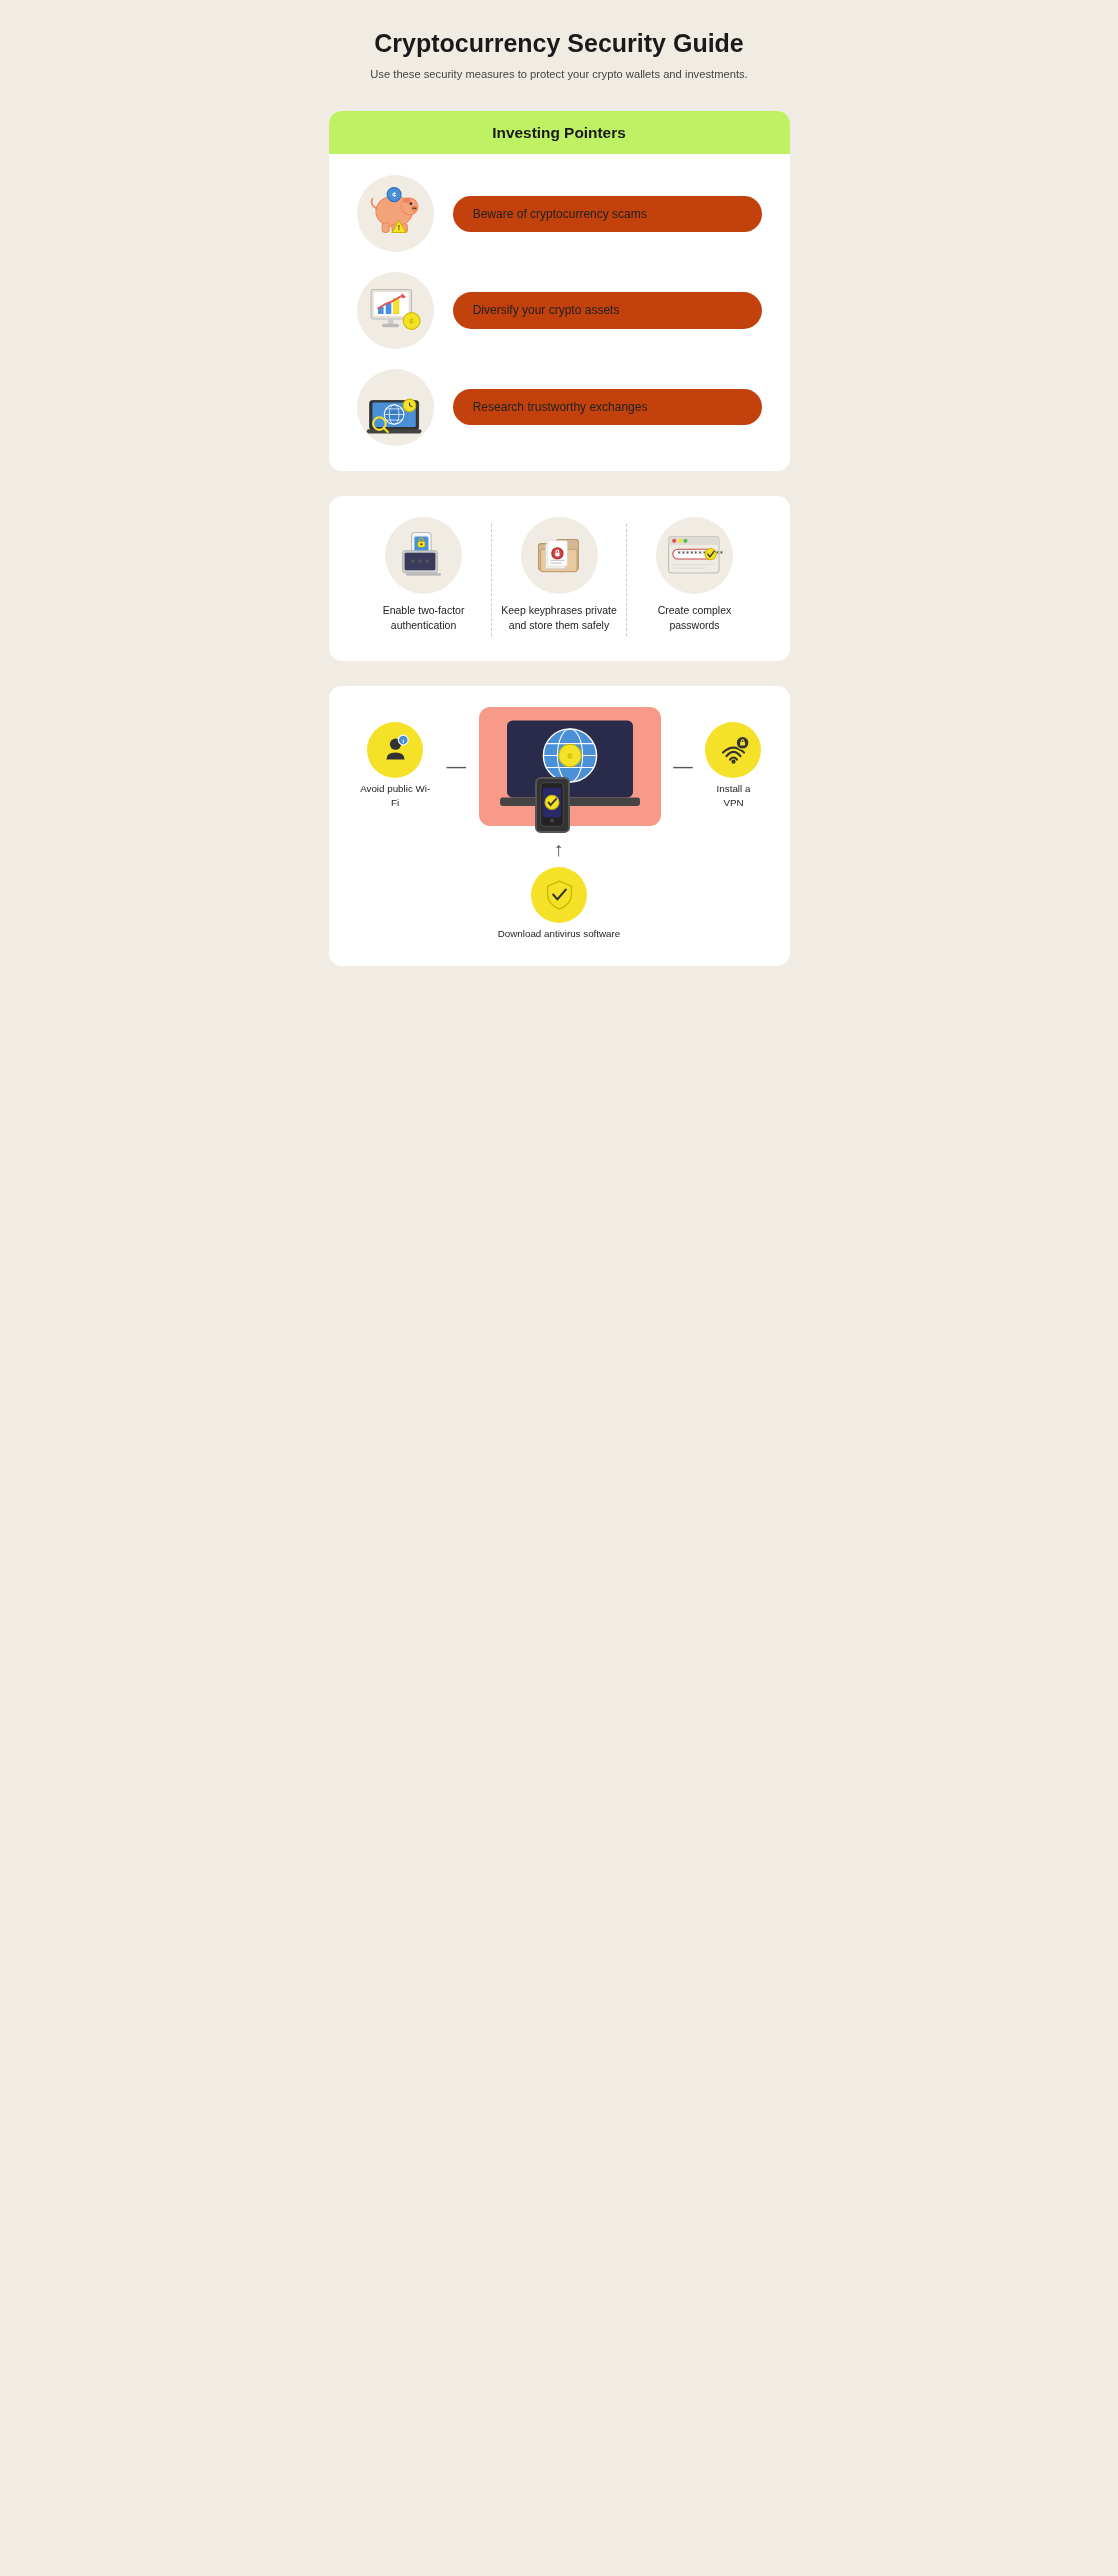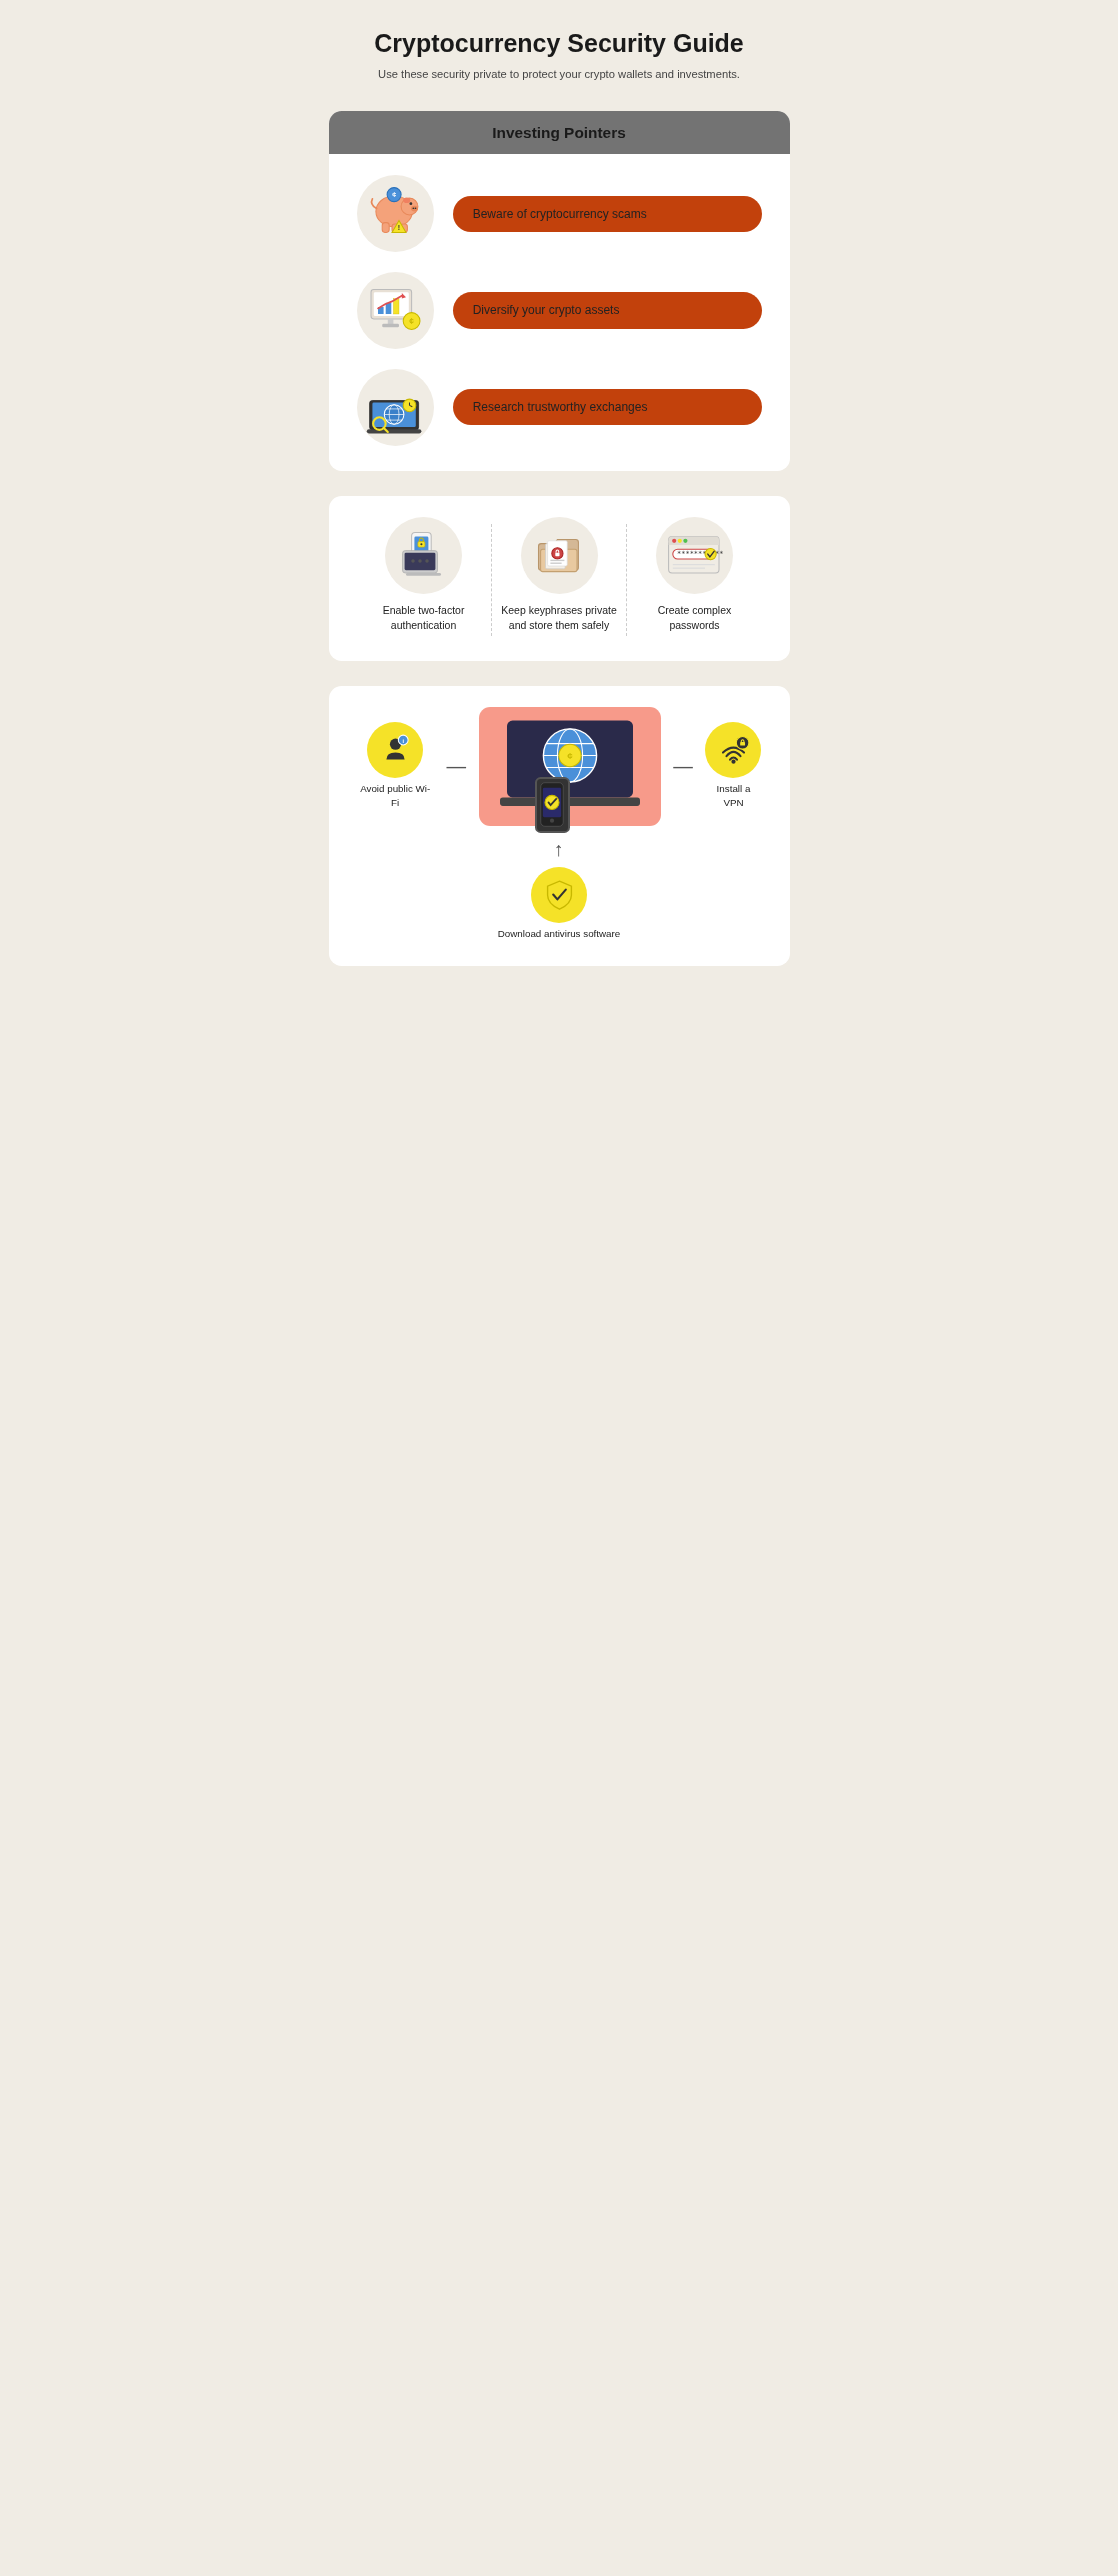--- a/index.html
+++ b/index.html
@@ -25,21 +25,21 @@
       line-height: 1.5;
       margin-bottom: 28px;
     }
     .section-card {
       background: #fff;
       border-radius: 12.6px;
       margin-bottom: 25px;
       overflow: hidden;
     }
     .section-header {
-      background: #737373;
+      background: #bef264;
       padding: 12.6px 14px;
       text-align: center;
       font-size: 15.4px;
       font-weight: 800;
       color: #1a1a1a;
       border-radius: 9.8px 9.8px 0 0;
     }
     .section-body {
       padding: 21px 28px 25px;
     }
@@ -172,21 +172,21 @@
       margin-top: 4.2px;
     }
 
     
     svg { display: block; }
   </style>
 </head>
 <body>
 
 <h1 class="page-title">Cryptocurrency Security Guide</h1>
-<p class="page-subtitle">Use these security private to protect your crypto
+<p class="page-subtitle">Use these security measures to protect your crypto
 wallets and investments.</p>
 
 <div class="section-card">
   <div class="section-header">Investing Pointers</div>
   <div class="section-body">
 
     <div class="investing-item">
       <div class="icon-circle">
         <svg width="63" height="63" viewBox="0 0 90 90" fill="none" xmlns="http://www.w3.org/2000/svg">
 

